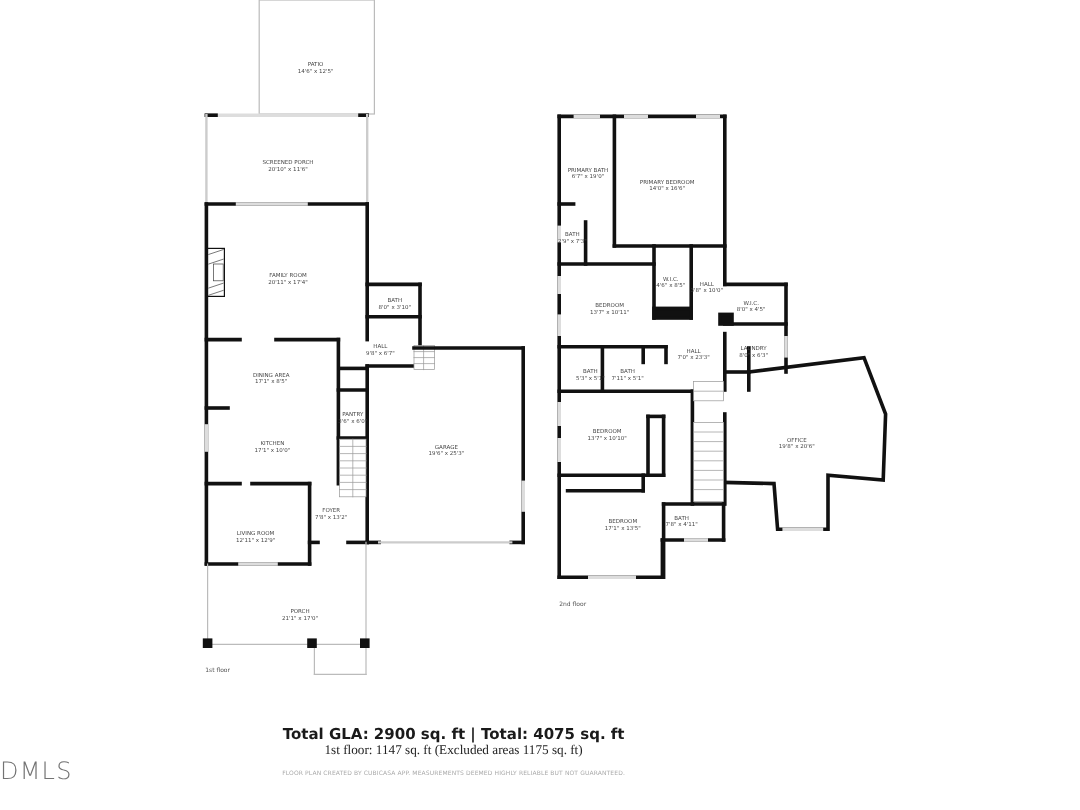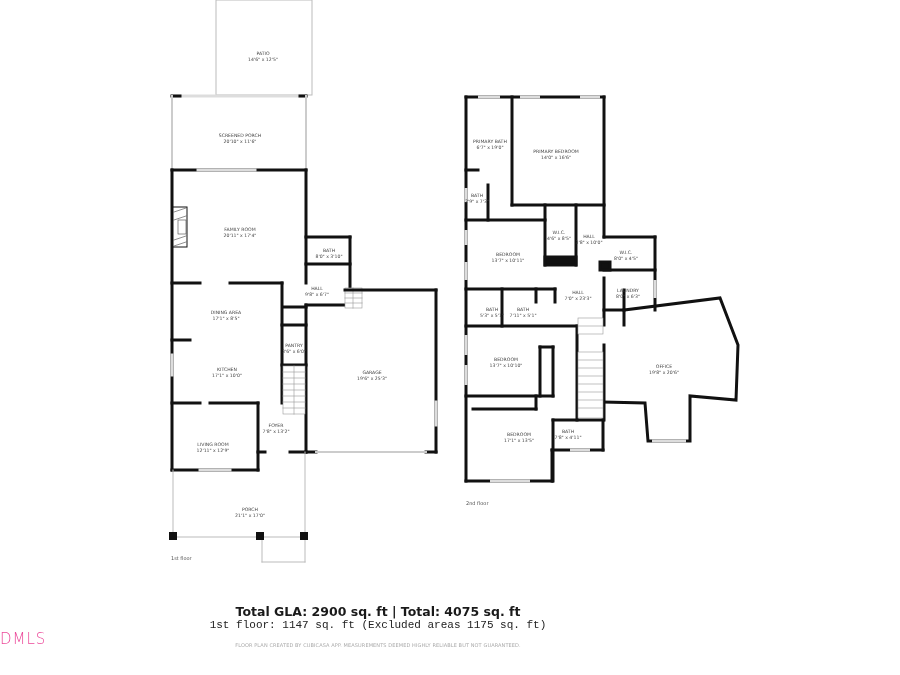--- a/index.html
+++ b/index.html
@@ -3,24 +3,24 @@
 <meta charset="utf-8">
 <style>
   html, body { margin: 0; padding: 0; background: #ffffff; }
   body { width: 900px; height: 675px; position: relative; overflow: hidden;
          font-family: "DejaVu Sans", sans-serif; color: #333; }
   svg.plan { position: absolute; left: 0; top: 0; }
   .lbl { font-family: "DejaVu Sans", sans-serif; font-size: 4.6px; fill: #444; text-anchor: middle; }
   .flr { font-family: "DejaVu Sans", sans-serif; font-size: 5px; fill: #555; }
   .footer { position: absolute; left: 0; width: 756px; top: 604px; text-align: center; }
   .footer .total { font-family: "DejaVu Sans", sans-serif; font-weight: bold; font-size: 12.5px; color: #1a1a1a; line-height: 15px; }
-  .footer .line { font-family: Liberation Mono, monospace; font-size: 11px; color: #222; line-height: 13px; }
+  .footer .line { font-family: Liberation Serif, serif; font-size: 11px; color: #222; line-height: 13px; }
   .footer .disc { font-family: "DejaVu Sans", sans-serif; font-size: 5px; color: #aaa; margin-top: 10px; letter-spacing: 0.1px; }
   .mls { position: absolute; left: 0; top: 630px; font-family: "DejaVu Sans", sans-serif;
-         font-size: 15px; color: #ec4899; letter-spacing: 1px; font-weight: 300; }
+         font-size: 20px; color: #737373; letter-spacing: 1px; font-weight: 300; }
 </style>
 </head>
 <body>
 
 <svg class="plan" width="900" height="600" viewBox="0 0 900 600" xmlns="http://www.w3.org/2000/svg">
 
   <g fill="none" stroke-linecap="square">
 
     <rect x="216" y="0" width="96" height="95" stroke="#bbb" stroke-width="1"></rect>
 

